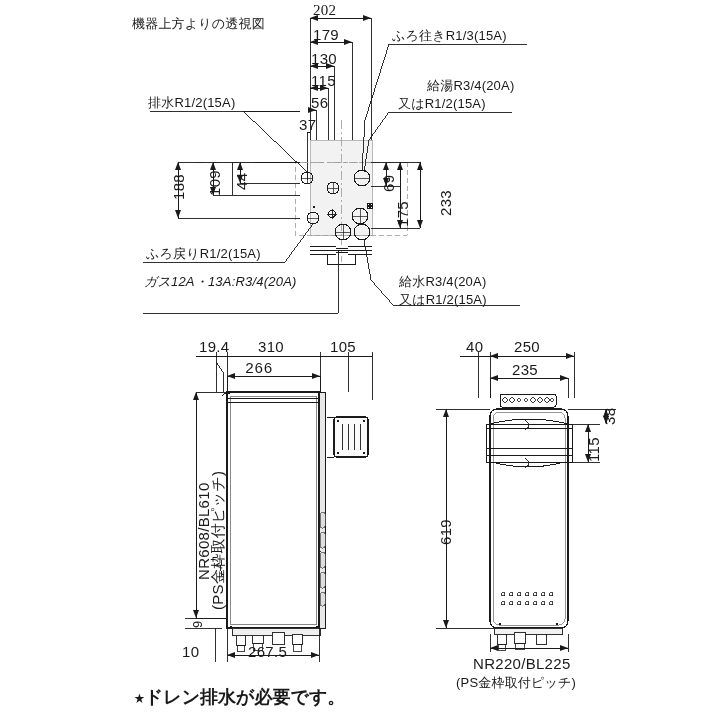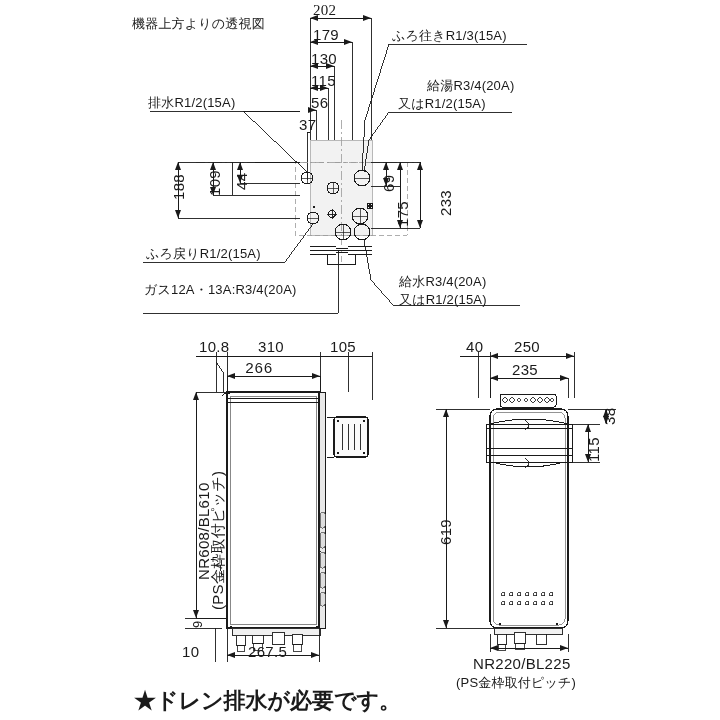--- a/index.html
+++ b/index.html
@@ -30,22 +30,23 @@
     line-height: 1.18;
   }
   .jp { font-size: 13px; letter-spacing: 0.2px; }
   .dim { font-size: 15px; letter-spacing: 0.3px; }
   .dim-sm { font-size: 13px; }
   .rot90 {
     transform: rotate(-90deg);
     transform-origin: left top;
   }
   .note {
-    font-size: 22px;
+    font-size: 18px;
     font-weight: bold;
+    font-family: Liberation Mono, monospace;
   }
   svg { position: absolute; left: 0; top: 0; overflow: visible; }
 </style>
 </head>
 <body>
 
 <div id="sheet">
 
   <svg width="720" height="720" viewBox="0 0 720 720">
     <defs>
@@ -368,25 +369,25 @@
 
   <div class="lbl dim rot90" style="left:380px; top:192px;">69</div>
   <div class="lbl dim rot90" style="left:394px; top:227px;">175</div>
   <div class="lbl dim rot90" style="left:437px; top:216px;">233</div>
 
   <div class="lbl jp" style="left:148px; top:95px;">排水R1/2(15A)</div>
   <div class="lbl jp" style="left:392px; top:28px;">ふろ往きR1/3(15A)</div>
   <div class="lbl jp" style="left:398px; top:78px;margin-left:29px;">給湯R3/4(20A)</div>
   <div class="lbl jp" style="left:398px; top:96px;">又はR1/2(15A)</div>
   <div class="lbl jp" style="left:146px; top:246px;">ふろ戻りR1/2(15A)</div>
-  <div class="lbl jp" style="left:144px; top:282px;">ガス12A・13A:R3/4(20A)</div>
+  <div class="lbl jp" style="left:144px; top:274px;font-style:italic;">ガス12A・13A:R3/4(20A)</div>
   <div class="lbl jp" style="left:399px; top:274px;">給水R3/4(20A)</div>
   <div class="lbl jp" style="left:399px; top:292px;">又はR1/2(15A)</div>
 
-  <div class="lbl dim" style="left:199px; top:338px;">10.8</div>
+  <div class="lbl dim" style="left:199px; top:338px;">19.4</div>
   <div class="lbl dim" style="left:258px; top:338px;">310</div>
   <div class="lbl dim" style="left:330px; top:338px;">105</div>
   <div class="lbl dim" style="left:245px; top:361px;font-family:Liberation Mono, monospace;">266</div>
 
   <div class="lbl dim rot90" style="left:195px; top:580px;">NR608/BL610</div>
   <div class="lbl dim rot90" style="left:209px; top:610px;">(PS金枠取付ピッチ)</div>
   <div class="lbl dim-sm rot90" style="left:190px; top:628px;">9</div>
 
   <div class="lbl dim" style="left:182px; top:643px;">10</div>
   <div class="lbl dim" style="left:248px; top:643px;">267.5</div>

